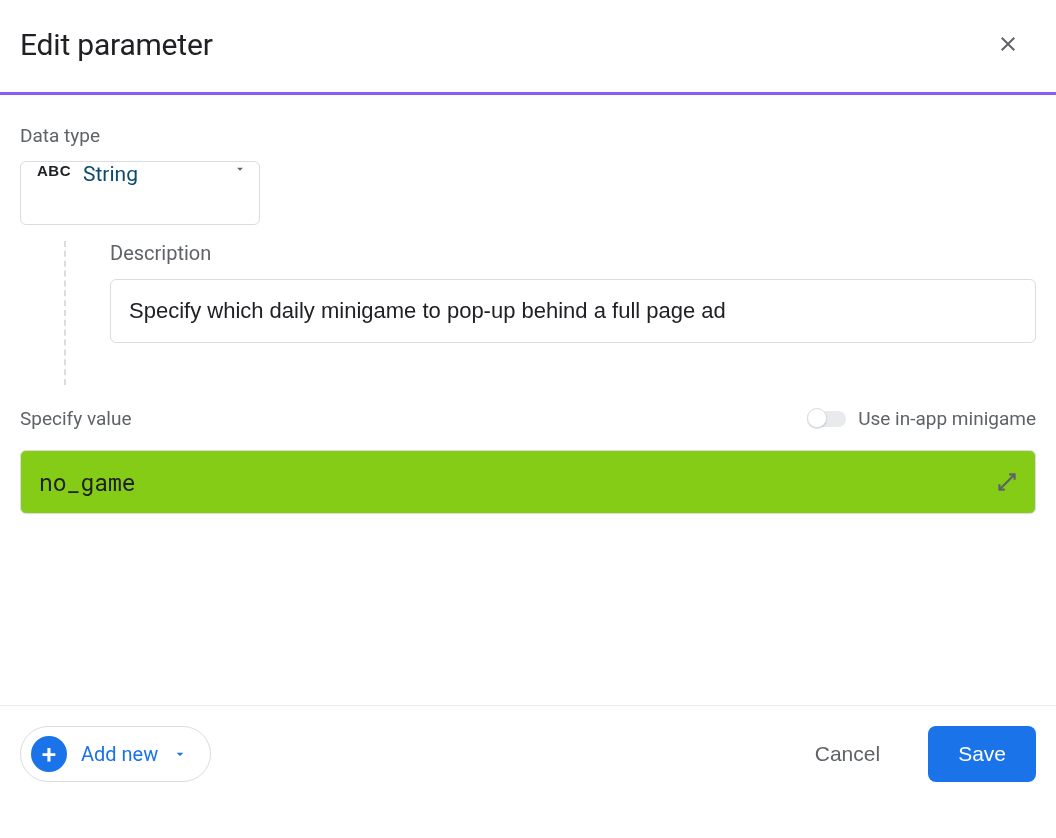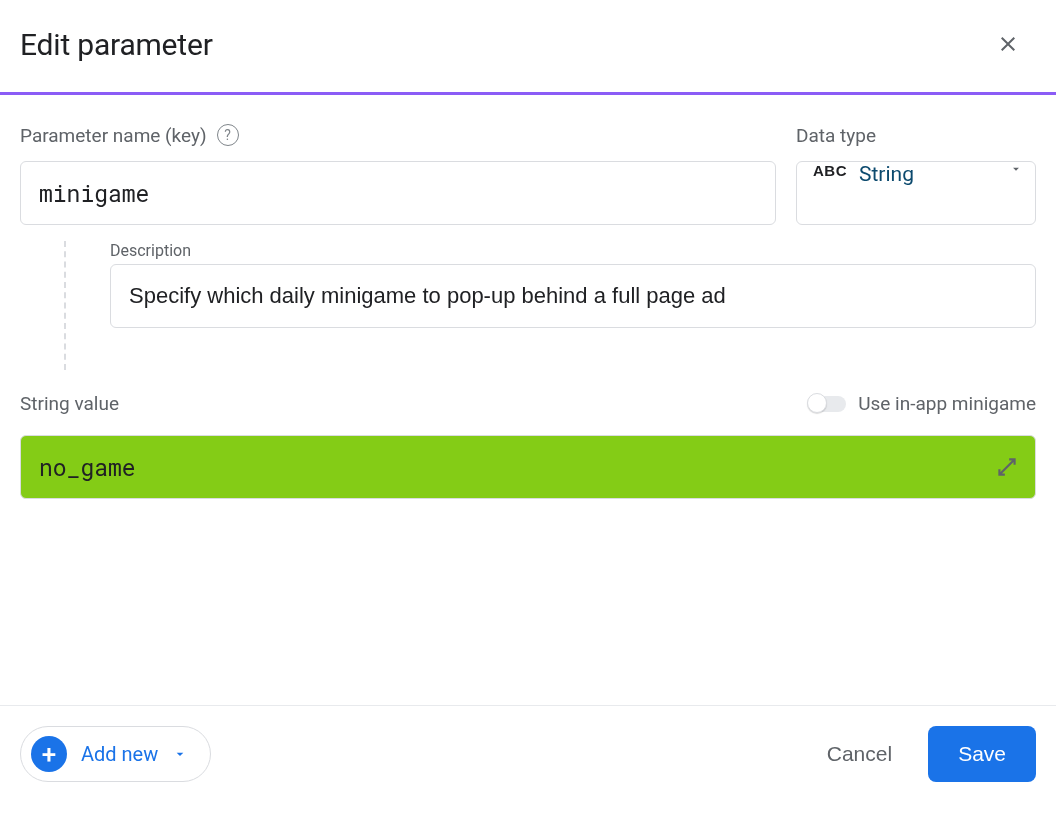--- a/index.html
+++ b/index.html
@@ -106,23 +106,23 @@
     margin-top: 16px;
     padding-left: 90px;
     padding-bottom: 42px;
   }
   .indent-line {
     position: absolute;
     left: 44px; top: 0; bottom: 0;
     border-left: 2px dashed #dadce0;
   }
   .desc-label {
-    font-size: 16px;
+    font-size: 20px;
     color: #5f6368;
-    margin-bottom: 4px;
+    margin-bottom: 14px;
   }
 
   .default-section {
     margin-top: 22px;
   }
   .default-header-row {
     display:flex;
     align-items:center;
     justify-content: space-between;
     margin-bottom: 20px;
@@ -185,21 +185,21 @@
     color: #1a73e8;
     font-size: 20px;
   }
   .plus-circle {
     width: 36px;height:36px;border-radius:50%;background:#1a73e8;
     display:flex;align-items:center;justify-content:center;color:#fff;
     font-size: 26px; font-weight: 500; line-height:1;
   }
   .add-caret { color:#1a73e8; }
 
-  .footer-right { display:flex;align-items:center;gap:8px; }
+  .footer-right { display:flex;align-items:center;gap:20px; }
   .btn {
     height: 56px; padding: 0 28px; border-radius: 8px;
     display:flex;align-items:center;justify-content:center;
     font-size: 21px; cursor:pointer; border:none;
   }
   .btn.ghost { background: transparent; color:#5f6368; }
   .btn.primary {
     background: #1a73e8; color:#fff;
     padding: 0 30px;
   }
@@ -212,27 +212,20 @@
   <div class="close-btn">
     <svg width="24" height="24" viewBox="0 0 24 24">
         <path fill="#5f6368" d="M19 6.41 17.59 5 12 10.59 6.41 5 5 6.41 10.59 12 5 17.59 6.41 19 12 13.41 17.59 19 19 17.59 13.41 12z"></path>
       </svg>
   </div>
 </div>
 
 <div class="content">
 
   <div class="row-top">
-    <div class="field-block key">
-      <div class="label-row">
-        <span class="field-label">Parameter name (key)</span>
-        <span class="help-badge">?</span>
-      </div>
-      <input class="text-input mono" type="text" value="minigame" style="">
-    </div>
 
     <div class="field-block type">
       <div class="label-row">
         <span class="field-label">Data type</span>
       </div>
       <div class="select-wrap">
         <span class="abc-icon">ABC</span>
         <span class="select-value">String</span>
         <svg class="select-caret" width="14" height="14" viewBox="0 0 24 24">
             <path fill="#5f6368" d="M7 10l5 5 5-5z"></path>
@@ -242,21 +235,21 @@
   </div>
 
   <div class="indent-block">
     <div class="indent-line"></div>
     <div class="desc-label">Description</div>
     <input class="text-input" type="text" value="Specify which daily minigame to pop-up behind a full page ad" style="">
   </div>
 
   <div class="default-section">
     <div class="default-header-row">
-      <span class="field-label">String value</span>
+      <span class="field-label">Specify value</span>
       <div class="toggle-wrap">
         <div class="toggle-track">
           <div class="toggle-thumb"></div>
         </div>
         <span class="toggle-label">Use in-app minigame</span>
       </div>
     </div>
     <div class="default-input-wrap">
       <input class="default-input" type="text" value="no_game" style="">
       <div class="expand-handle">

